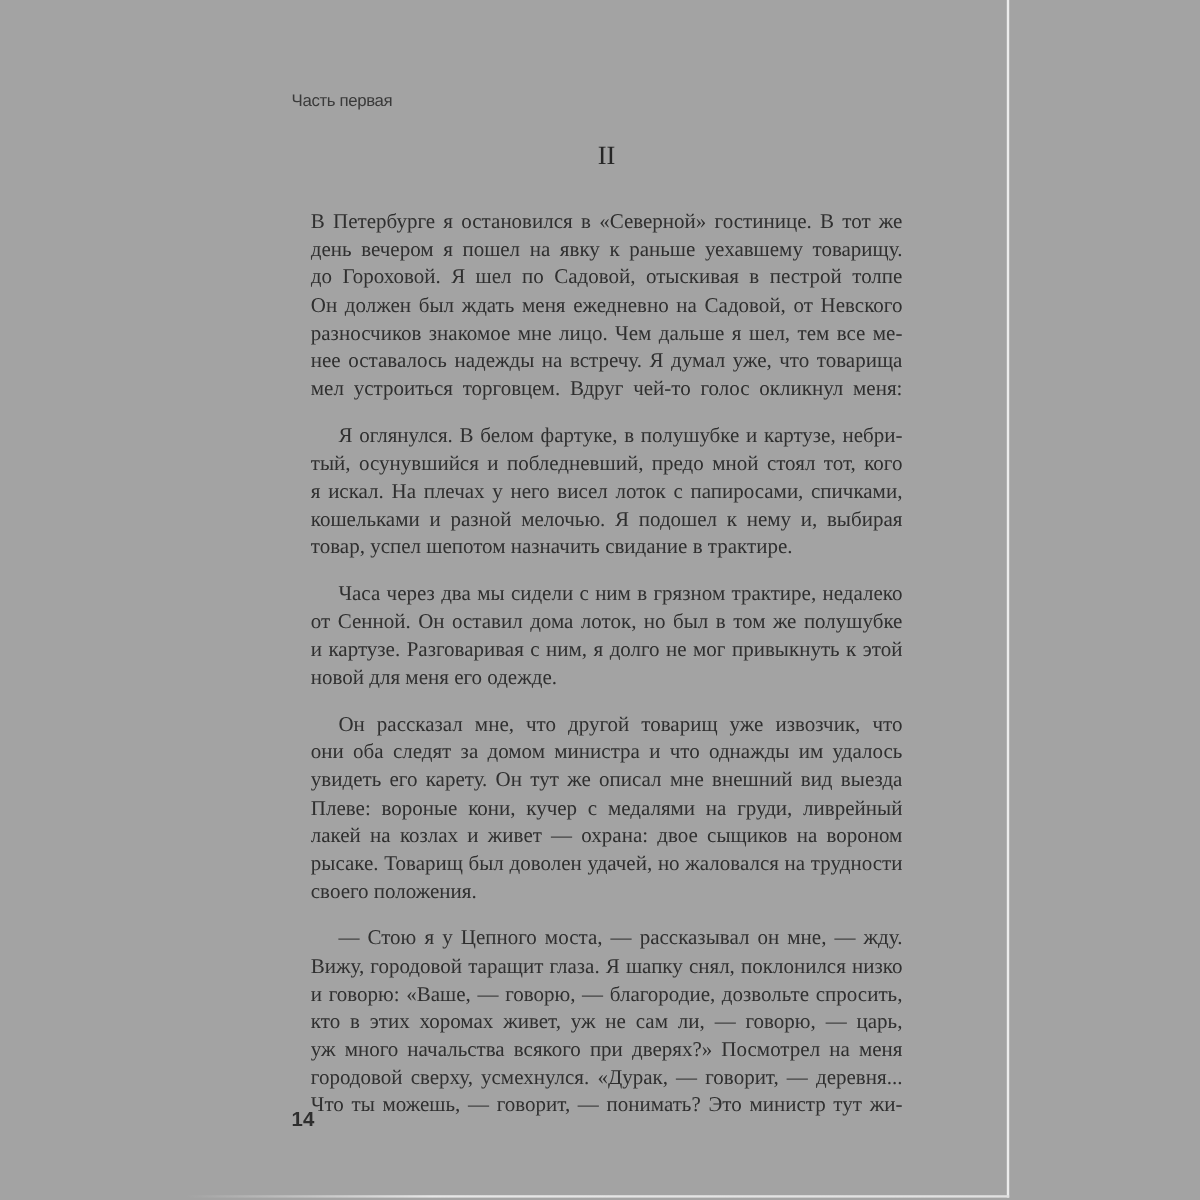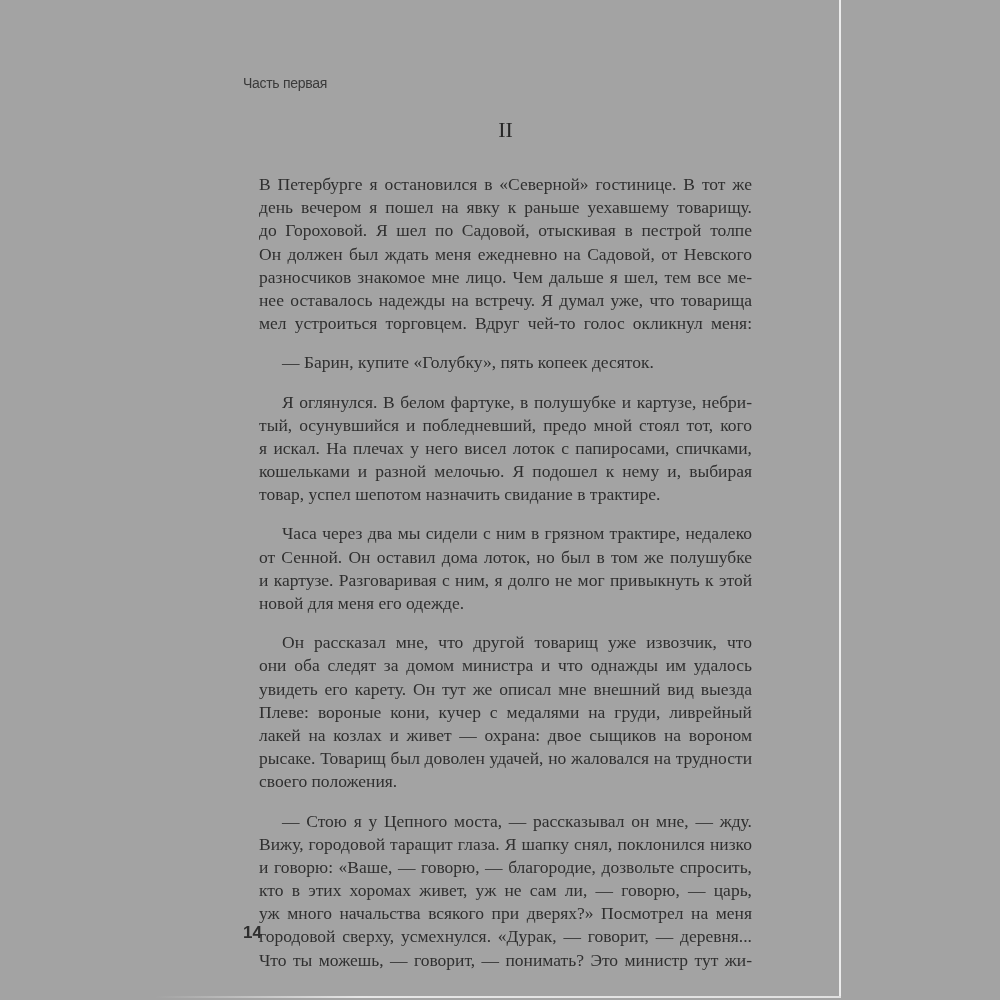--- a/index.html
+++ b/index.html
@@ -100,23 +100,20 @@
       <div class="para">
         <div class="line">В Петербурге я остановился в «Северной» гостинице. В тот же</div>
         <div class="line">день вечером я пошел на явку к раньше уехавшему товарищу.</div>
         <div class="line">до Гороховой. Я шел по Садовой, отыскивая в пестрой толпе</div>
         <div class="line">Он должен был ждать меня ежедневно на Садовой, от Невского</div>
         <div class="line">разносчиков знакомое мне лицо. Чем дальше я шел, тем все ме-</div>
         <div class="line">нее оставалось надежды на встречу. Я думал уже, что товарища</div>
         <div class="line">мел устроиться торговцем. Вдруг чей-то голос окликнул меня:</div>
       </div>
       <div class="para">
-        <div class="line indent noj">— Барин, купите «Голубку», пять копеек десяток.</div>
-      </div>
-      <div class="para">
         <div class="line indent">Я оглянулся. В белом фартуке, в полушубке и картузе, небри-</div>
         <div class="line">тый, осунувшийся и побледневший, предо мной стоял тот, кого</div>
         <div class="line">я искал. На плечах у него висел лоток с папиросами, спичками,</div>
         <div class="line">кошельками и разной мелочью. Я подошел к нему и, выбирая</div>
         <div class="line noj">товар, успел шепотом назначить свидание в трактире.</div>
       </div>
       <div class="para">
         <div class="line indent">Часа через два мы сидели с ним в грязном трактире, недалеко</div>
         <div class="line">от Сенной. Он оставил дома лоток, но был в том же полушубке</div>
         <div class="line">и картузе. Разговаривая с ним, я долго не мог привыкнуть к этой</div>

